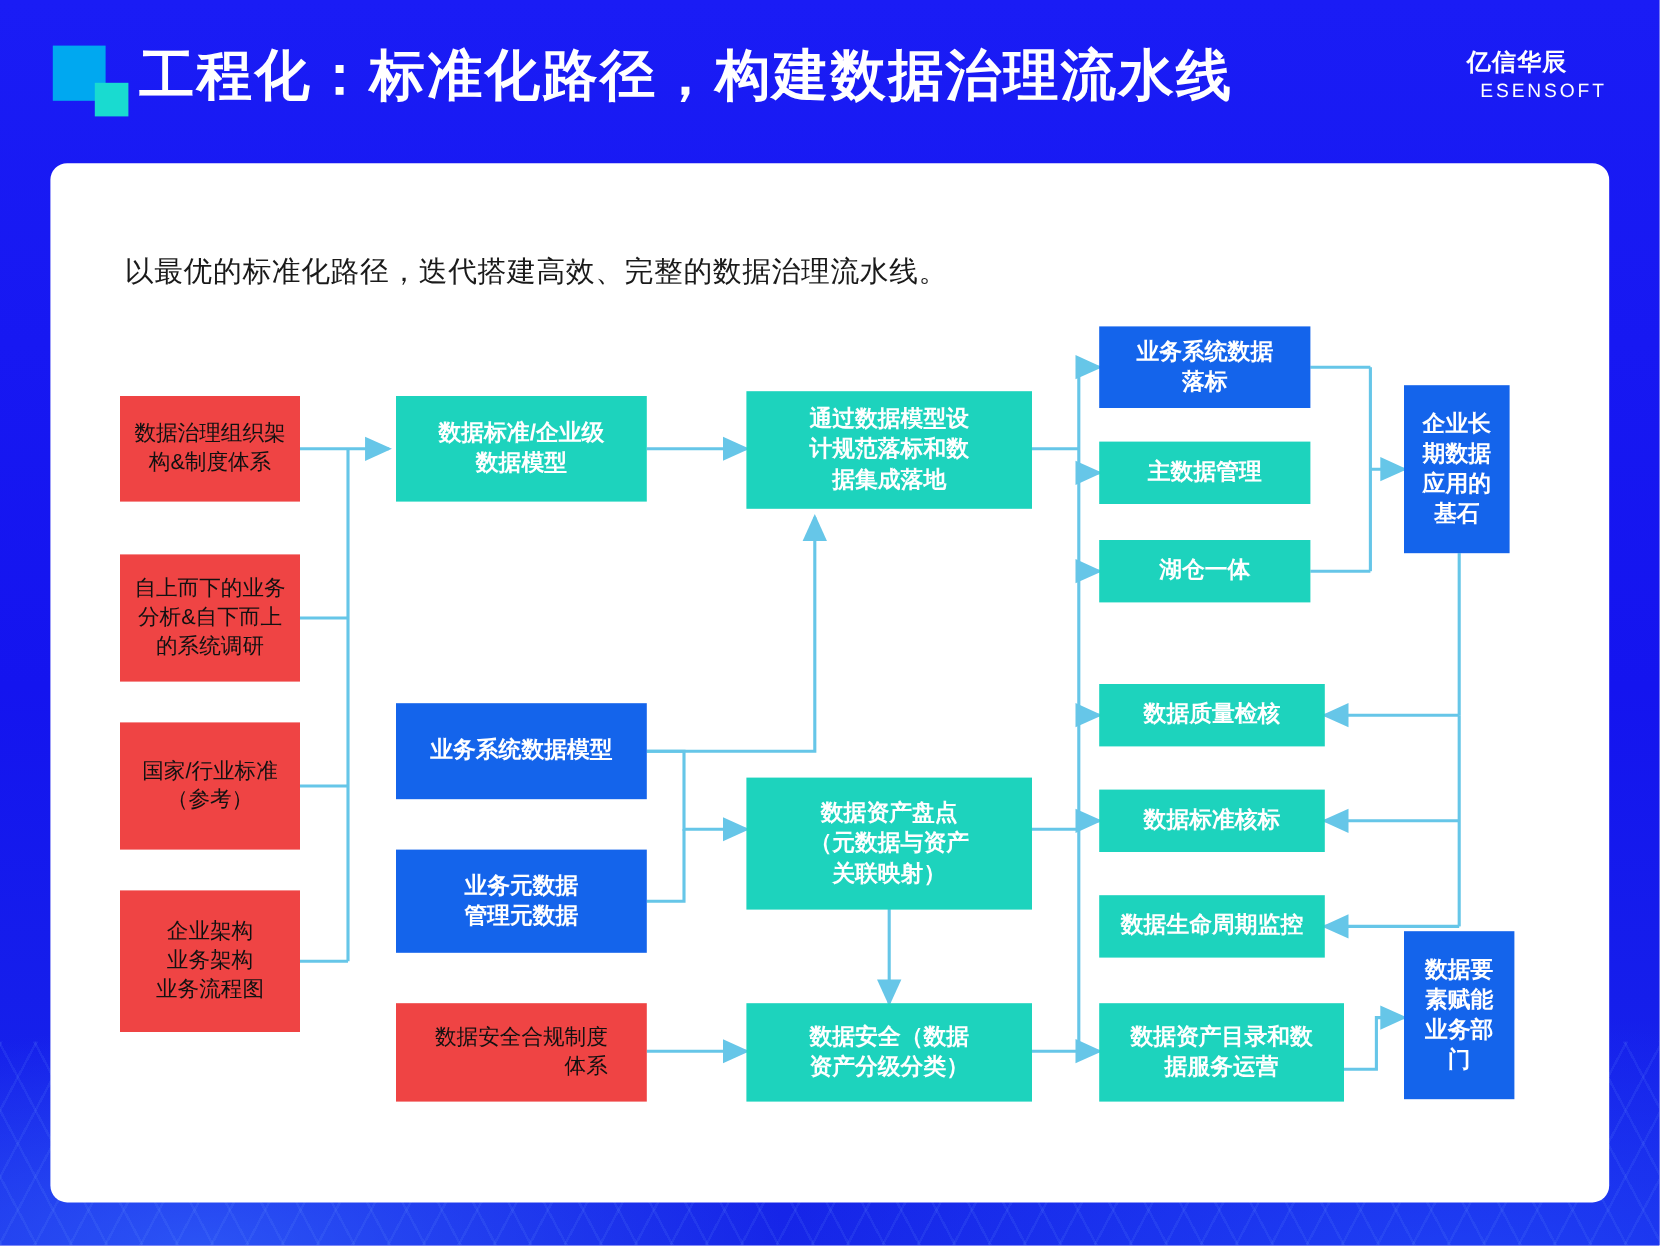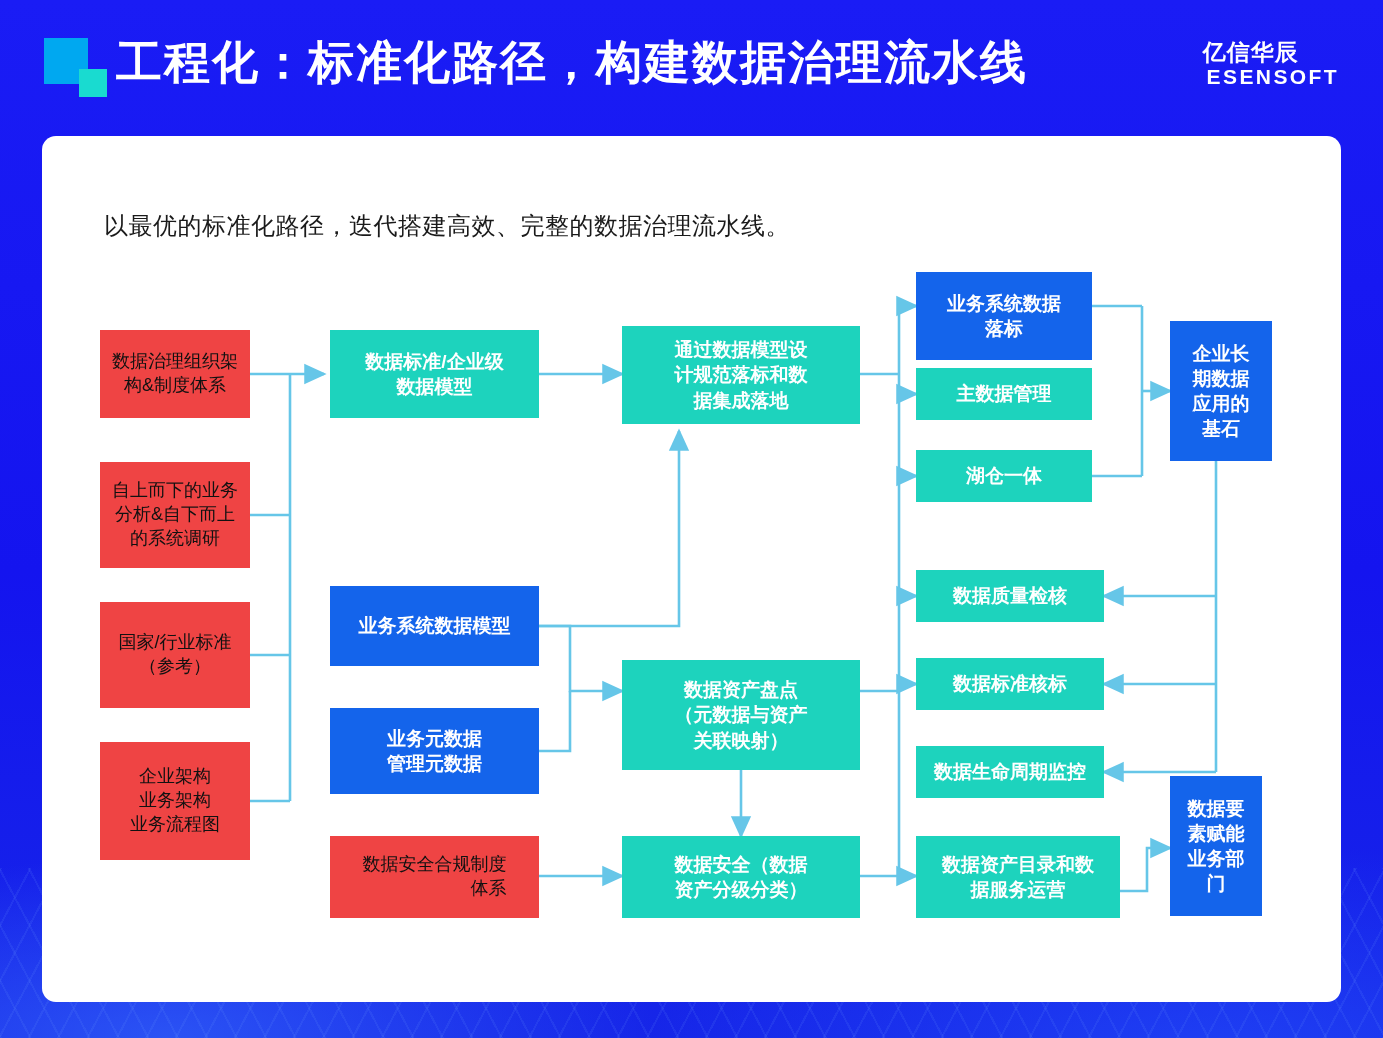--- a/index.html
+++ b/index.html
@@ -40,22 +40,22 @@
     position: absolute; left: 79px; top: 69px; width: 28px; height: 28px;
     background: #19dbd0;
   }
   #page-title {
     position: absolute; left: 116px; top: 29px;
     font-size: 46px; font-weight: 700; color: #ffffff;
     letter-spacing: 2px; line-height: 66px;
     white-space: nowrap;
   }
   #brand { position: absolute; right: 44px; top: 38px; text-align: center; color: #fff; }
-  #brand .cn { font-size: 23px; font-weight: 700; letter-spacing: 1px; line-height: 28px; }
-  #brand .en { font-size: 21px; font-weight: 700; letter-spacing: 2.4px; line-height: 22px; margin-left: 44px; }
+  #brand .cn { font-size: 20px; font-weight: 700; letter-spacing: 1px; line-height: 28px; }
+  #brand .en { font-size: 16px; font-weight: 400; letter-spacing: 2.4px; line-height: 22px; margin-left: 44px; }
 
   
   #card {
     position: absolute; left: 42px; top: 136px;
     width: 1299px; height: 866px;
     background: #ffffff; border-radius: 14px;
   }
   #subtitle {
     position: absolute; left: 62px; top: 58px;
     font-size: 24px; color: #1a1a1a; font-weight: 400; letter-spacing: 0.5px; margin-top: 16px;
@@ -176,44 +176,44 @@
 
       <div class="node blue" style="left:288px; top:450px; width:209px; height:80px;">业务系统数据模型</div>
 
       <div class="node blue" style="left:288px; top:572px; width:209px; height:86px;">业务元数据
 管理元数据</div>
 
       <div class="node teal" style="left:580px; top:190px; width:238px; height:98px;">通过数据模型设
 计规范落标和数
 据集成落地</div>
 
-      <div class="node teal" style="left:580px; top:524px; width:238px; height:110px;">数据资产盘点
+      <div class="node teal" style="left:580px; top:512px; width:238px; height:110px;">数据资产盘点
 （元数据与资产
 关联映射）</div>
 
       <div class="node teal" style="left:580px; top:700px; width:238px; height:82px;">数据安全（数据
 资产分级分类）</div>
 
-      <div class="node blue" style="left:874px; top:136px; width:176px; height:88px;">业务系统数据
+      <div class="node blue" style="left:874px; top:136px; width:176px; height:68px;">业务系统数据
 落标</div>
 
       <div class="node teal" style="left:874px; top:232px; width:176px; height:52px;">主数据管理</div>
 
       <div class="node teal" style="left:874px; top:314px; width:176px; height:52px;">湖仓一体</div>
 
       <div class="node teal" style="left:874px; top:434px; width:188px; height:52px;">数据质量检核</div>
 
       <div class="node teal" style="left:874px; top:522px; width:188px; height:52px;">数据标准核标</div>
 
       <div class="node teal" style="left:874px; top:610px; width:188px; height:52px;">数据生命周期监控</div>
 
       <div class="node teal" style="left:874px; top:700px; width:204px; height:82px;">数据资产目录和数
 据服务运营</div>
 
-      <div class="node blue narrow" style="left:1128px; top:185px; width:102px; height:140px;">企业长
+      <div class="node blue narrow" style="left:1128px; top:185px; width:88px; height:140px;">企业长
 期数据
 应用的
 基石</div>
 
       <div class="node blue narrow" style="left:1128px; top:640px; width:92px; height:140px;">数据要
 素赋能
 业务部
 门</div>
 
     </div>

